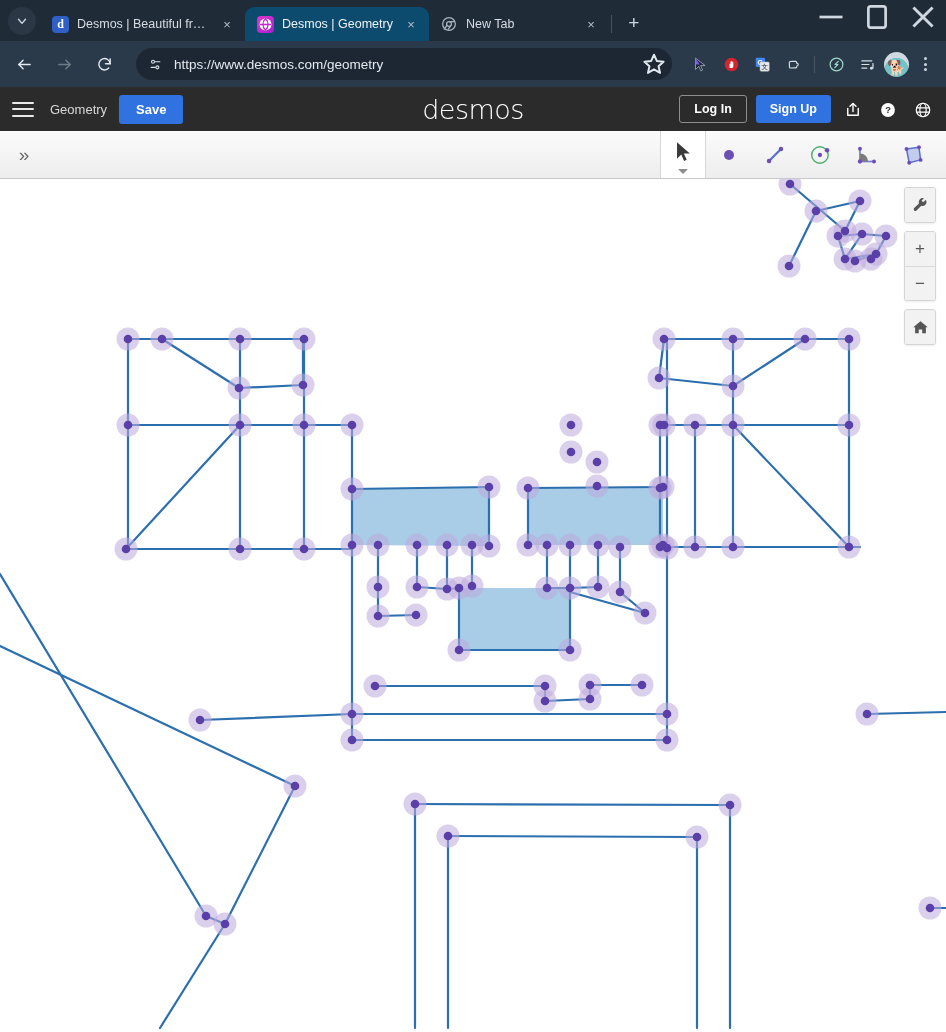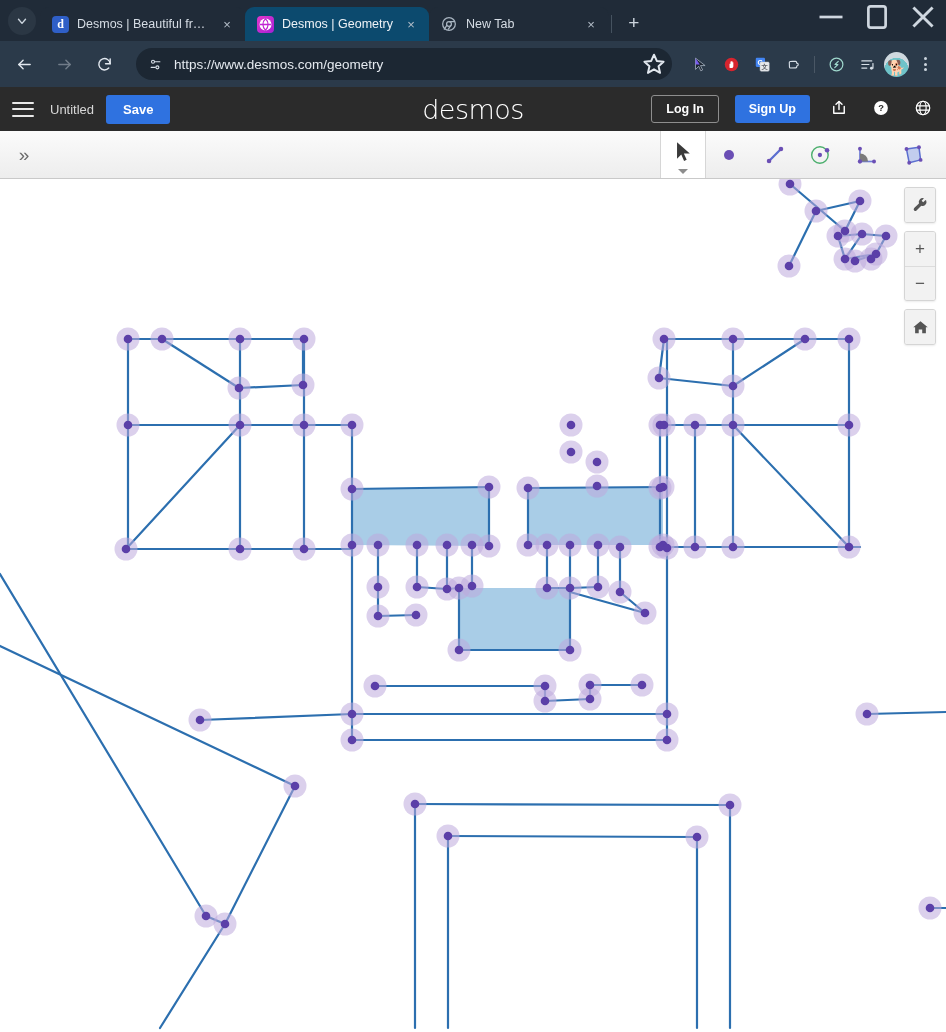--- a/index.html
+++ b/index.html
@@ -124,21 +124,21 @@
   #save-btn {
     margin-left:12px; background:#2f72e0; color:#fff; border:none; cursor:pointer;
     font-size:13px; font-weight:bold; padding:7px 17px; border-radius:3px;
     font-family:"Liberation Sans",sans-serif; flex:none;
   }
   #desmos-logo {
     position:absolute; left:50%; transform:translateX(-50%);
     color:#fff; font-size:27px; letter-spacing:-0.5px; font-weight:300;
     font-family:"DejaVu Sans", sans-serif;
   }
-  #header-right { margin-left:auto; display:flex; align-items:flex-start; gap:16px; }
+  #header-right { margin-left:auto; display:flex; align-items:flex-end; gap:9px; }
   #login-btn {
     background:transparent; color:#fff; border:1px solid #8e8e8e; cursor:pointer;
     font-size:12.5px; font-weight:bold; padding:6px 14px; border-radius:3px;
     font-family:"Liberation Sans",sans-serif;
   }
   #signup-btn {
     background:#2f72e0; color:#fff; border:none; cursor:pointer;
     font-size:12.5px; font-weight:bold; padding:7px 14px; border-radius:3px;
     font-family:"Liberation Sans",sans-serif;
   }
@@ -350,21 +350,21 @@
     </div>
   </div>
 </div>
 
 <div id="desmos-header">
   <div id="hamburger">
       <i></i>
       <i></i>
       <i></i>
     </div>
-  <div id="doc-title">Untitled</div>
+  <div id="doc-title">Geometry</div>
   <button id="save-btn">Save</button>
   <div id="desmos-logo">desmos</div>
   <div id="header-right">
     <button id="login-btn">Log In</button>
     <button id="signup-btn">Sign Up</button>
     <div class="hdr-icon">
       <svg viewBox="0 0 24 24" fill="none" stroke="#fff" stroke-width="1.9" stroke-linecap="round" stroke-linejoin="round">
           <path d="M5 10v9h14v-9"></path>
           <path d="M12 14V3.5"></path>
           <polyline points="8,7 12,3.2 16,7"></polyline>

